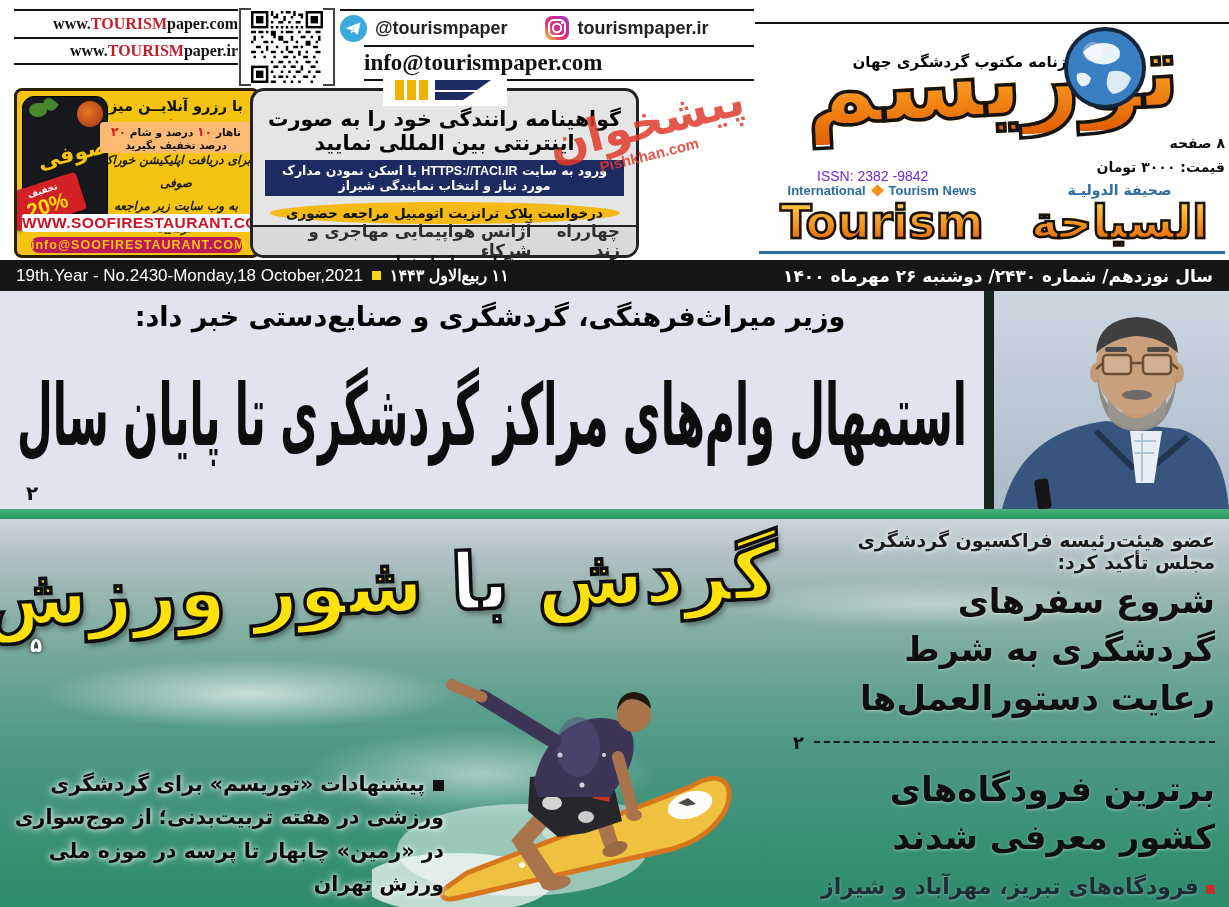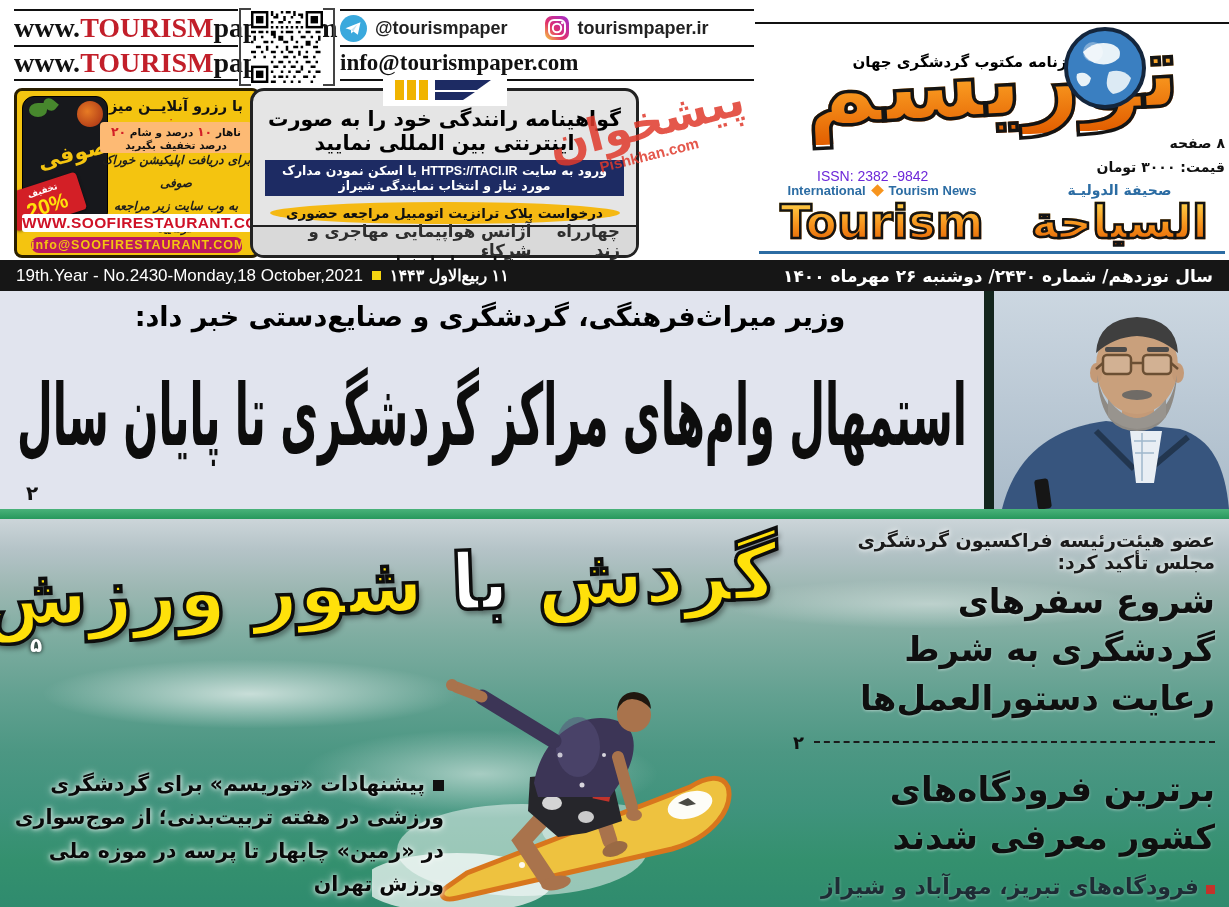--- a/index.html
+++ b/index.html
@@ -1,33 +1,33 @@
 <!DOCTYPE html>
 <html lang="fa"><head>
 <meta charset="utf-8">
 <style>
   * { margin:0; padding:0; box-sizing:border-box; }
   body { background:#888; font-family:"DejaVu Sans",sans-serif; }
   #page { position:relative; width:1229px; height:907px; background:#fff; overflow:hidden; margin:0 auto; }
 
   
   .urls { position:absolute; left:14px; top:9px; width:224px; }
-  .url-row { height:36px; border-top:2.5px solid #111; display:flex; align-items:center; justify-content:flex-start;
-             font-family:"Liberation Serif","DejaVu Serif",serif; font-weight:bold; font-size:28px; color:#111; white-space:nowrap;}
+  .url-row { height:28px; border-top:2.5px solid #111; display:flex; align-items:center; justify-content:flex-end;
+             font-family:"Liberation Serif","DejaVu Serif",serif; font-weight:bold; font-size:16px; color:#111; white-space:nowrap;}
   .url-row:last-child { border-bottom:2.5px solid #111; }
   .brand-red { color:#c21f2a; }
 
   .qr-wrap { position:absolute; left:239px; top:5px; width:96px; height:84px; display:flex; align-items:center; justify-content:center; }
   .qr-wrap::before, .qr-wrap::after { content:""; position:absolute; top:3px; bottom:3px; width:10px; border:2px solid #444; }
   .qr-wrap::before { left:0; border-right:none; }
   .qr-wrap::after  { right:0; border-left:none; }
 
   .social { position:absolute; left:340px; top:9px; width:414px; }
   .social-row { height:36px; border-top:2.5px solid #111; display:flex; align-items:center; }
-  .social-row.last { border-bottom:2.5px solid #111; }
+  .social-row.last { border-bottom:2.5px solid #111;margin-left:24px; }
   .soc-item { display:flex; align-items:center; gap:8px; font-family:"Liberation Sans",sans-serif; font-weight:bold; font-size:18px; color:#222; }
   .soc-item + .soc-item { margin-left:36px; }
   .email-big { font-family:"Liberation Serif","DejaVu Serif",serif; font-weight:bold; font-size:23px; color:#111; }
 
   
   .masthead { position:absolute; left:755px; top:0; width:474px; height:258px; }
   .mh-topline { position:absolute; top:22px; left:0; right:0; height:2px; background:#111; }
   .mh-tagline { position:absolute; top:53px; right:112px; font-size:15px; font-weight:bold; direction:rtl; color:#000; z-index:3;}
   .bubble { background:linear-gradient(180deg,#ffd94f 0%,#f7941d 55%,#e25e00 100%);
             -webkit-background-clip:text; background-clip:text; color:transparent;

